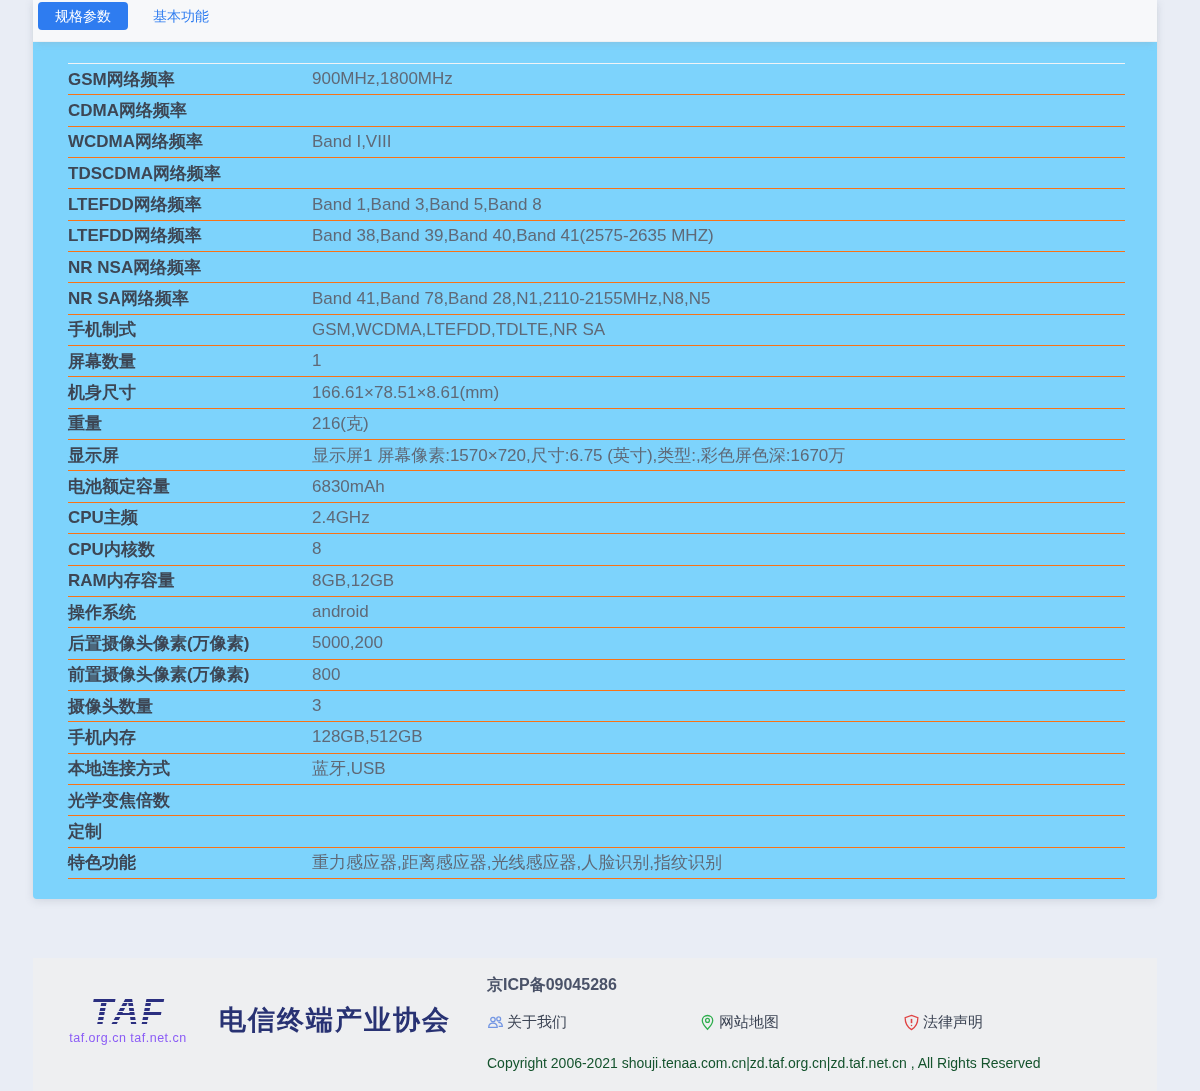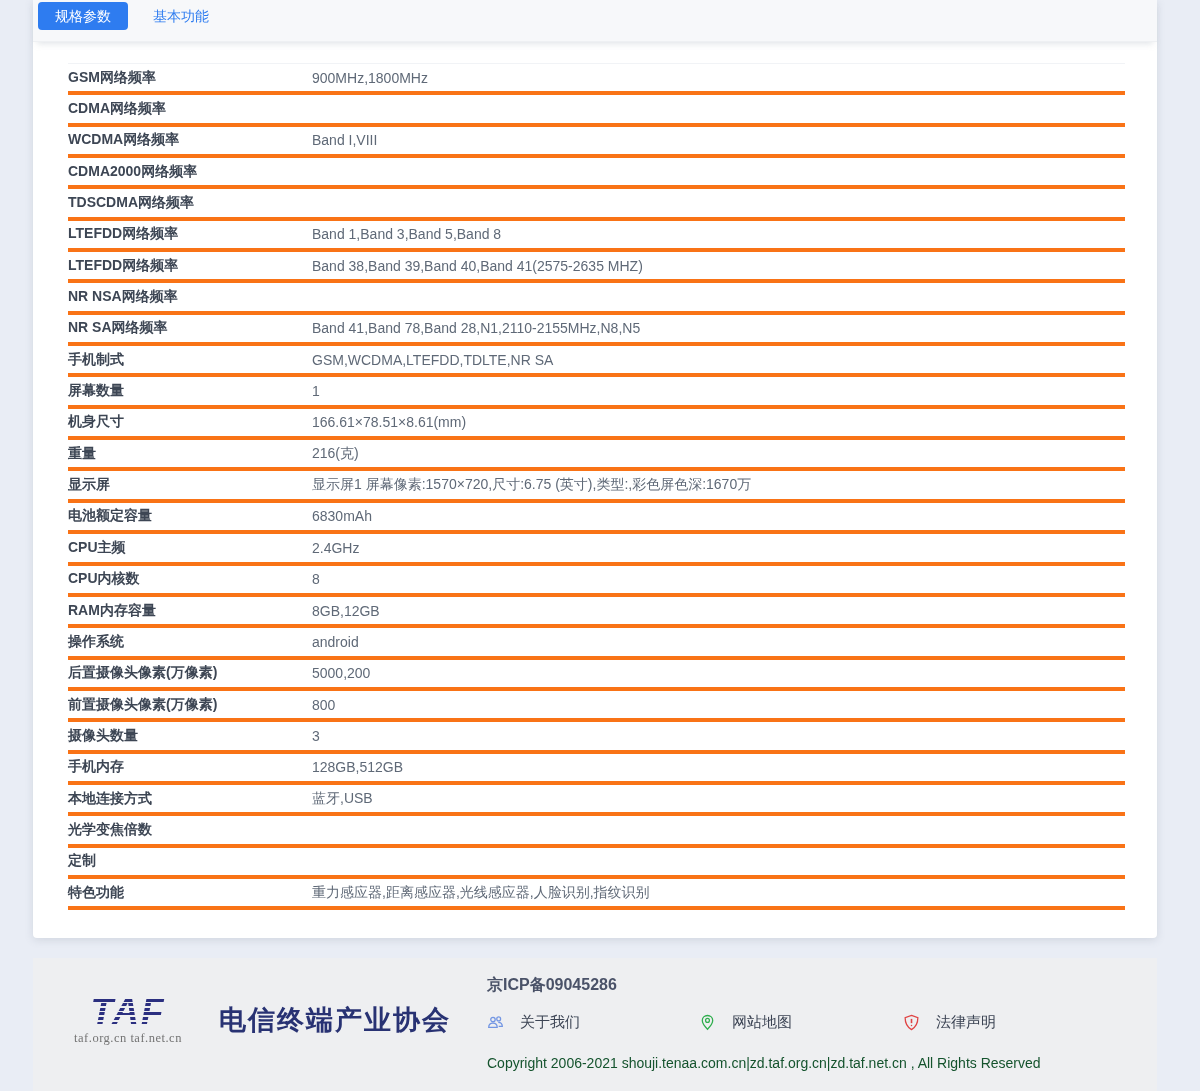--- a/index.html
+++ b/index.html
@@ -7,24 +7,24 @@
   body {
     position:relative;
     background:#e9edf5;
     font-family:"Liberation Sans", sans-serif;
     overflow:hidden;
   }
 
   
   .card {
     position:absolute; left:33px; top:0; width:1124px;
-    background:#ffffff;
+    background:#7dd3fc;
     box-shadow:0 2px 8px rgba(100,110,125,.18);
     border-radius:0 0 4px 4px;
-    padding-bottom:28px;
+    padding-bottom:20px;
   }
   .tabbar {
     position:relative; height:42px;
     background:#f7f8fa;
     box-shadow:0 5px 7px -4px rgba(150,160,175,.35);
     border-bottom:1px solid #eef0f3;
   }
   .tab {
     position:absolute; top:2px;
     font-size:14px; line-height:28px;
@@ -34,22 +34,22 @@
     white-space:nowrap;
   }
   .tab.active { left:5px; background:#2e7cf0; color:#ffffff; }
   .tab.inactive { left:103px; background:transparent; }
 
   
   .spec-table { margin:21px 32px 0 35px; border-top:1px solid #f1f3f6; }
   .spec-row {
     display:flex; align-items:center;
     height:31.35px;
-    border-bottom:4px solid #f97316;
-    font-size:14px;
+    border-bottom:1px solid #f97316;
+    font-size:17px;
   }
   .spec-label {
     width:244px; flex:0 0 244px;
     font-weight:bold; color:#3d4654;
   }
   .spec-value { color:#5f6977; }
 
   
   .footer {
     position:absolute; left:33px; top:958px; width:1124px; height:133px;
@@ -64,36 +64,35 @@
     display:inline-block;
     font-style:italic; font-weight:900; font-size:37px; line-height:36px;
     letter-spacing:2px;
     color:#2b2f80;
     background-image:repeating-linear-gradient(to bottom, #2b2f80 0px, #2b2f80 3px, rgba(255,255,255,0) 3px, rgba(255,255,255,0) 4.6px);
     -webkit-background-clip:text; background-clip:text;text-align:center;
     -webkit-text-fill-color:transparent;
   }
   .taf-domains {
     margin-top:1px;
-    font-size:12.5px; color:#737373; letter-spacing:.5px;
+    font-size:12.5px; color:#8b5cf6; letter-spacing:.5px;
     white-space:nowrap;
-    font-family:Liberation Serif, serif;
   }
   .org-name {
     margin-left:16px;
     font-size:27px; font-weight:bold; color:#283273;
     letter-spacing:2px; white-space:nowrap;
   }
   .icp {
     position:absolute; left:454px; top:17px;
     font-size:16px; font-weight:600; color:#4a5268;
   }
   .f-link {
     position:absolute; top:55px;
-    display:flex; align-items:center; gap:16px;
+    display:flex; align-items:center; gap:3px;
     font-size:15px; color:#3c4454; cursor:pointer;
     white-space:nowrap;
   }
   .f-link svg { display:block; }
   .link-about  { left:454px; }
   .link-map    { left:666px; }
   .link-legal  { left:870px; }
   .copyright {
     position:absolute; left:454px; top:97px;
     font-size:14px; color:#14532d;
@@ -116,24 +115,20 @@
   <div class="spec-row">
     <div class="spec-label">CDMA网络频率</div>
     <div class="spec-value"></div>
   </div>
 
   <div class="spec-row">
     <div class="spec-label">WCDMA网络频率</div>
     <div class="spec-value">Band I,VIII</div>
   </div>
 
-  <div class="spec-row">
-    <div class="spec-label">CDMA2000网络频率</div>
-    <div class="spec-value"></div>
-  </div>
 
   <div class="spec-row">
     <div class="spec-label">TDSCDMA网络频率</div>
     <div class="spec-value"></div>
   </div>
 
   <div class="spec-row">
     <div class="spec-label">LTEFDD网络频率</div>
     <div class="spec-value">Band 1,Band 3,Band 5,Band 8</div>
   </div>

